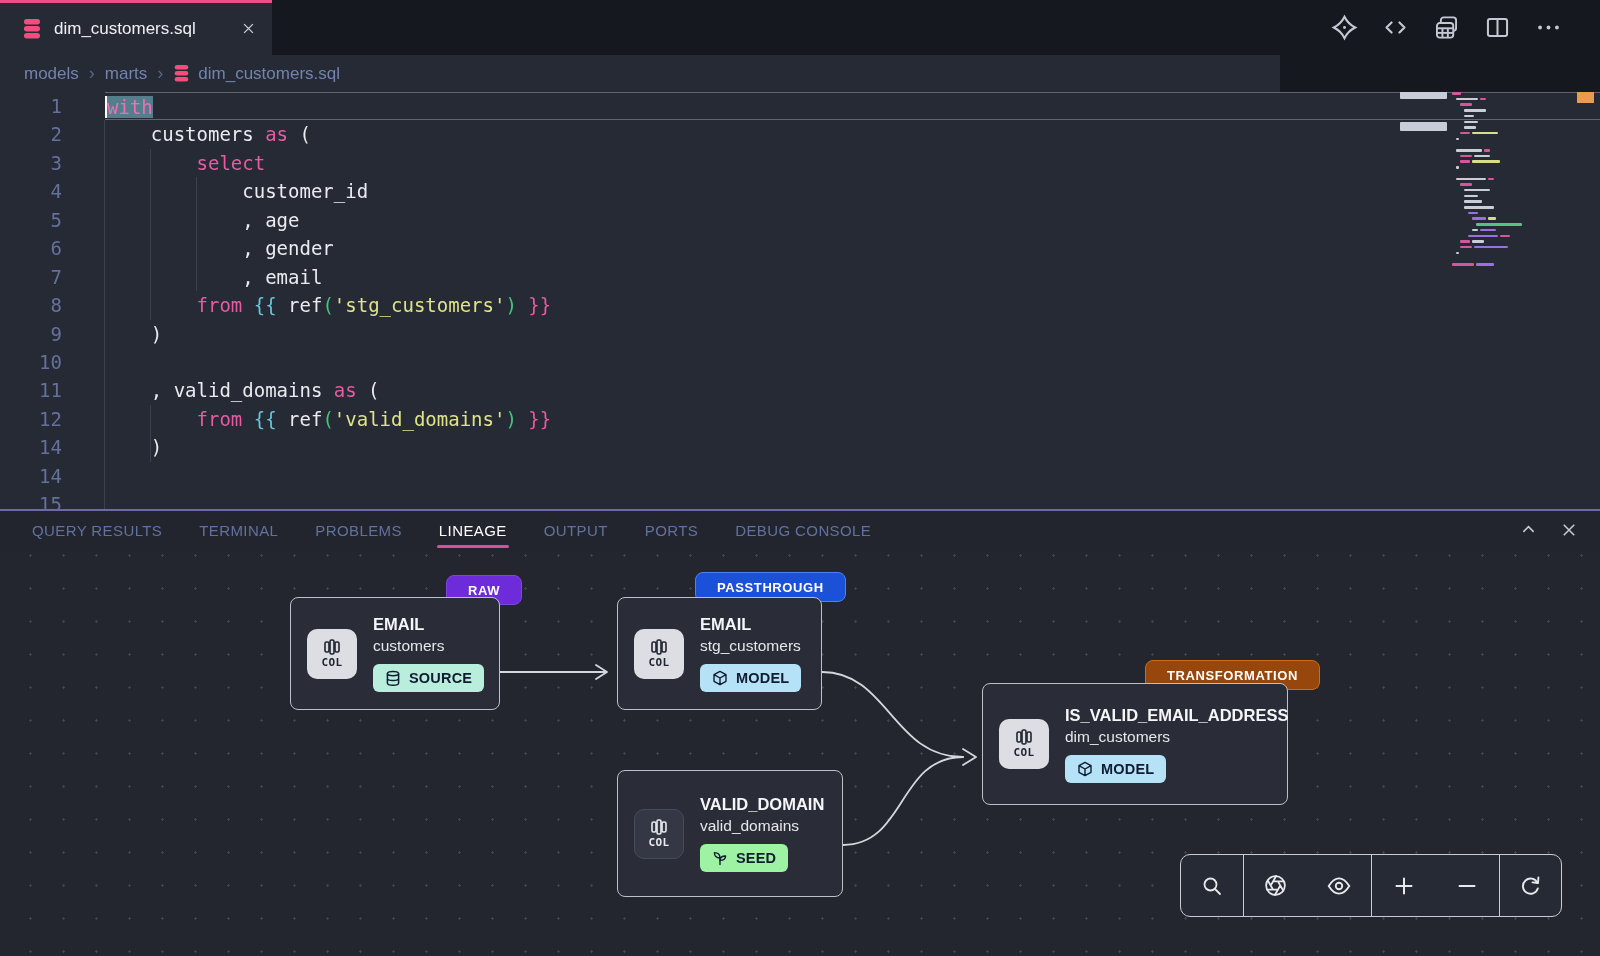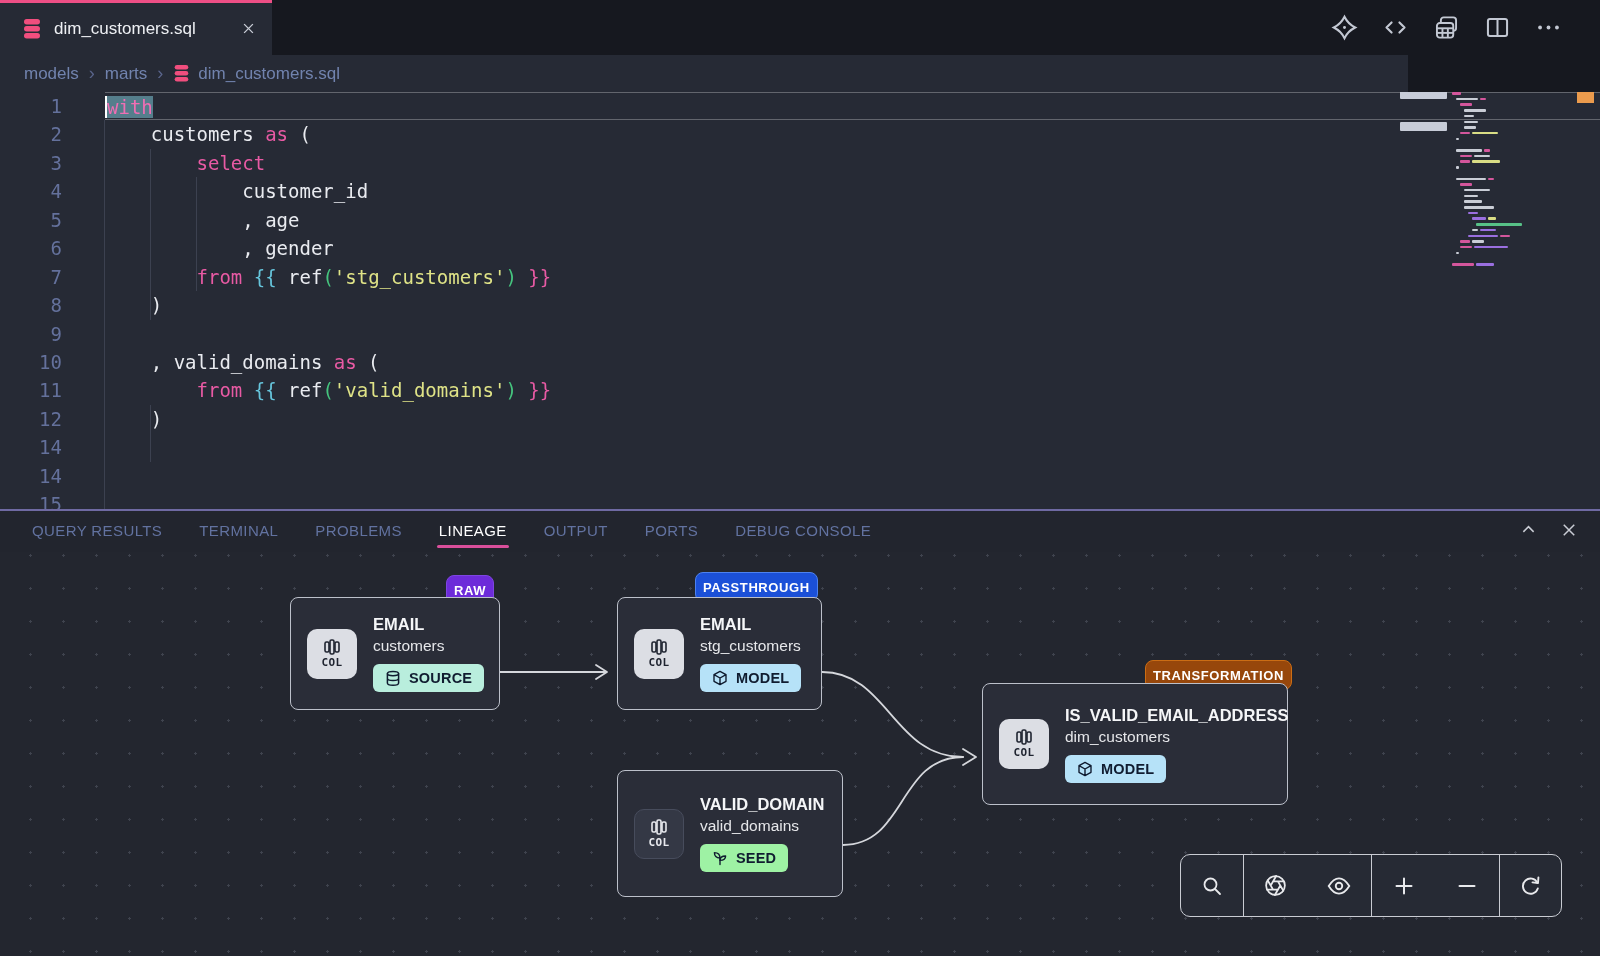--- a/index.html
+++ b/index.html
@@ -9,21 +9,21 @@
   
   .tabbar { position:absolute; left:0; top:0; width:1600px; height:55px; background:#16181f; }
   .tab-active { position:absolute; left:0; top:0; width:272px; height:55px; background:#262a35;
                 border-top:3px solid #ee4f86; display:flex; align-items:center; padding:0 16px 0 22px; gap:12px; }
   .tab-label { color:#eef0f4; font-size:17px; font-weight:500; flex:1; white-space:nowrap; }
   .tab-close { color:#c8ccd6; font-size:19px; line-height:1; cursor:pointer; }
   .tab-actions { position:absolute; right:38px; top:0; height:55px; display:flex; align-items:center; gap:24px; color:#c3c8d3; }
   .tab-actions svg { display:block; }
 
   
-  .breadcrumb { position:absolute; left:0; top:55px; width:1408px; height:37px; background:#262a35;
+  .breadcrumb { position:absolute; left:0; top:55px; width:1280px; height:37px; background:#262a35;
                 display:flex; align-items:center; padding-left:24px; gap:10px;
                 color:#7183ae; font-size:17px; }
   .crumb-sep { color:#59648b; font-size:18px; }
   .crumb-file { display:flex; align-items:center; gap:8px; }
 
   
   .editor { position:absolute; left:0; top:92px; width:1600px; height:418px; background:#262a35; overflow:hidden; }
   .gutter { position:absolute; left:0; top:0; width:62px; text-align:right;
             font-family:"DejaVu Sans Mono", monospace; font-size:19px; color:#64719c; }
   .gutter .ln { height:28.45px; line-height:28.45px; }
@@ -70,21 +70,21 @@
   .chip.dark { background:#343845; color:#e8e9ee; border:1px solid #474c5c; }
   .node-title { color:#f5f6f8; font-size:16.5px; font-weight:700; margin-bottom:3px; white-space:nowrap; }
   .node-sub   { color:#e6e7ea; font-size:15.5px; margin-bottom:9px; white-space:nowrap; }
   .badge { display:inline-flex; align-items:center; gap:8px; height:28px; padding:0 12px; border-radius:6px;
            font-size:14.5px; font-weight:700; color:#101c30; letter-spacing:0.2px; }
   .badge svg { display:block; }
   .badge-source { background:#b9eedd; }
   .badge-model  { background:#b6e2f8;align-items:center; }
   .badge-seed   { background:#9ef2a4; }
 
-  .tag { position:absolute; height:30px; display:flex; align-items:center; padding:0 7px; border-radius:8px;
+  .tag { position:absolute; height:30px; display:flex; align-items:center; padding:0 21px; border-radius:8px;
          color:#ffffff; font-size:13px; font-weight:700; letter-spacing:0.6px; }
   .tag-raw { background:#6d2bd9; border:1.5px solid #7e45e2; }
   .tag-passthrough { background:#1b50d8; border:1.5px solid #4d82f0; }
   .tag-transformation { background:#97470b; border:1.5px solid #cb6d14; }
 
   
   .lin-toolbar { position:absolute; left:1180px; top:302px; width:382px; height:63px;
                  background:#262a34; border:1.5px solid #c9ccd3; border-radius:10px;
                  display:flex; overflow:hidden; color:#e8e9ec; }
   .lt-sec { display:flex; align-items:center; justify-content:space-around; border-right:1.5px solid #c9ccd3; }
@@ -179,20 +179,21 @@
       <div class="ln">14</div>
       <div class="ln">15</div>
     </div>
   <div class="code-lines">
       <div class="code-row current"><span class="tok-kw-sel">with</span></div>
       <div class="code-row"><span class="tok-plain">    customers </span><span class="tok-kw">as</span><span class="tok-plain"> (</span></div>
       <div class="code-row"><span class="tok-plain">        </span><span class="tok-kw">select</span></div>
       <div class="code-row"><span class="tok-plain">            customer_id</span></div>
       <div class="code-row"><span class="tok-plain">            , age</span></div>
       <div class="code-row"><span class="tok-plain">            , gender</span></div>
+      <div class="code-row"><span class="tok-plain">            , email</span></div>
       <div class="code-row"><span class="tok-plain">        </span><span class="tok-kw">from</span><span class="tok-plain"> </span><span class="tok-brace">{{</span><span class="tok-plain"> ref</span><span class="tok-paren">(</span><span class="tok-str">'stg_customers'</span><span class="tok-paren">)</span><span class="tok-plain"> </span><span class="tok-brace2">}}</span></div>
       <div class="code-row"><span class="tok-plain">    )</span></div>
       <div class="code-row"></div>
       <div class="code-row"><span class="tok-plain">    , valid_domains </span><span class="tok-kw">as</span><span class="tok-plain"> (</span></div>
       <div class="code-row"><span class="tok-plain">        </span><span class="tok-kw">from</span><span class="tok-plain"> </span><span class="tok-brace">{{</span><span class="tok-plain"> ref</span><span class="tok-paren">(</span><span class="tok-str">'valid_domains'</span><span class="tok-paren">)</span><span class="tok-plain"> </span><span class="tok-brace2">}}</span></div>
       <div class="code-row"><span class="tok-plain">    )</span></div>
       <div class="code-row"></div>
     </div>
 
   <div class="indent-guide" style="left:104px; top:28px; height:399px;"></div>

